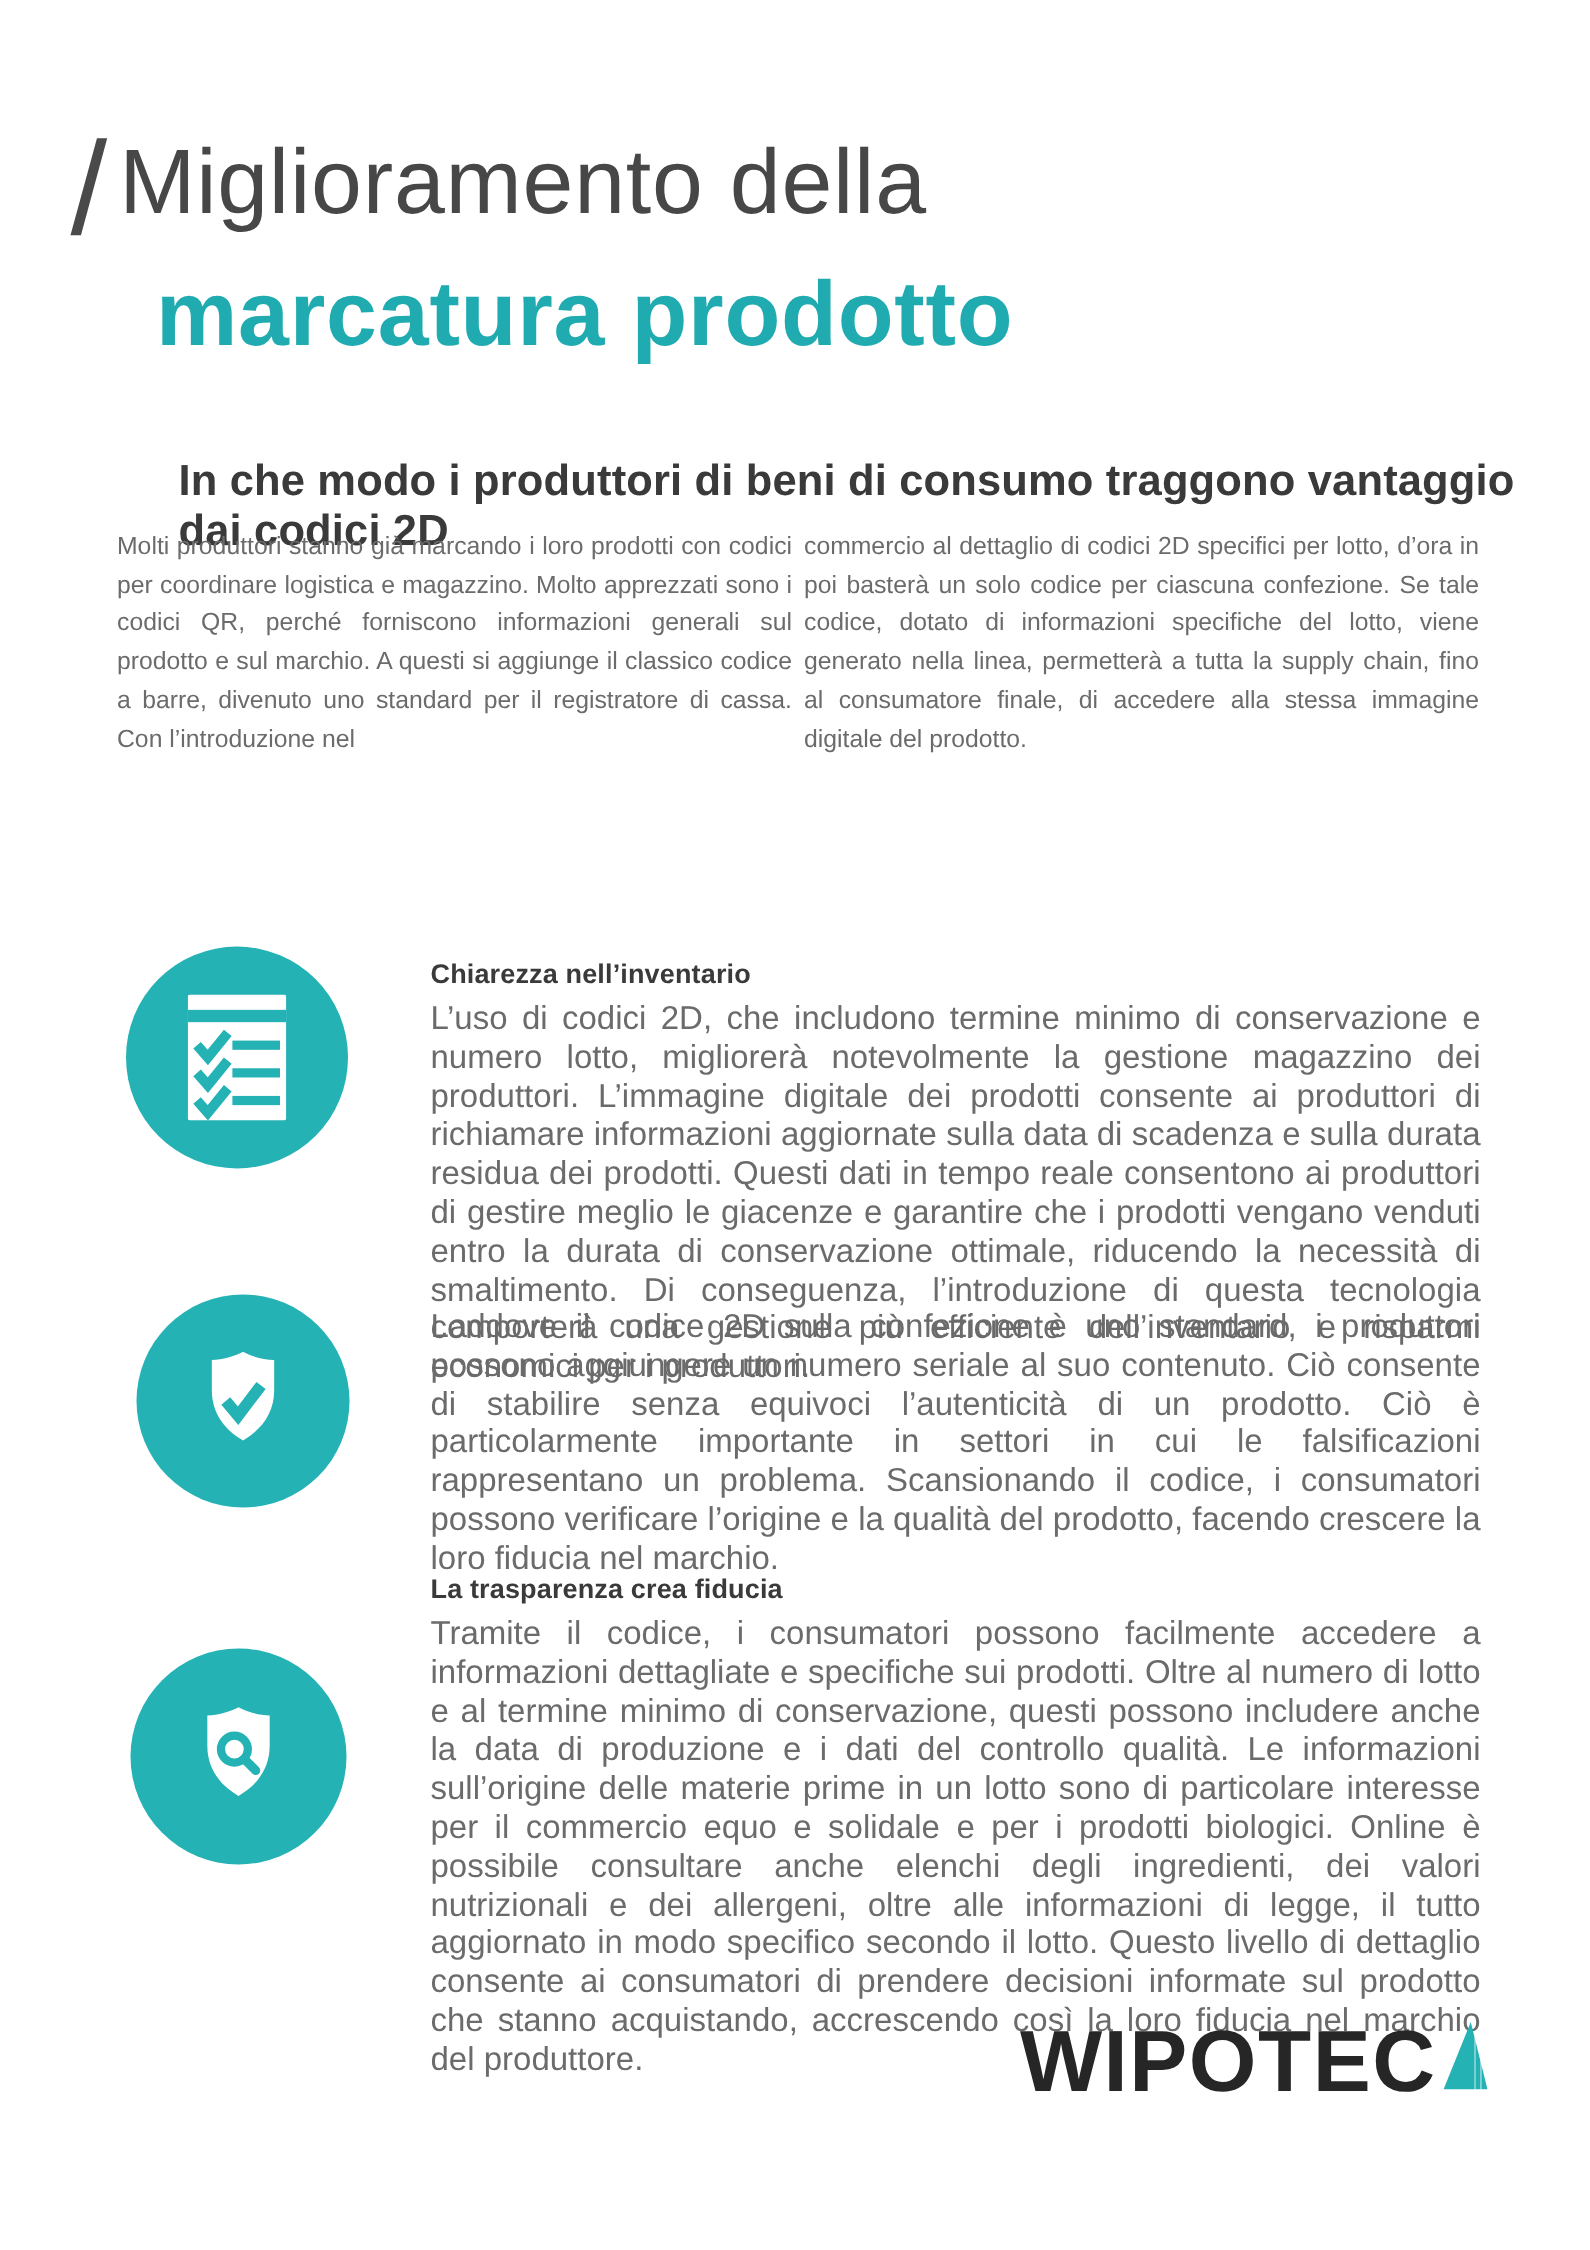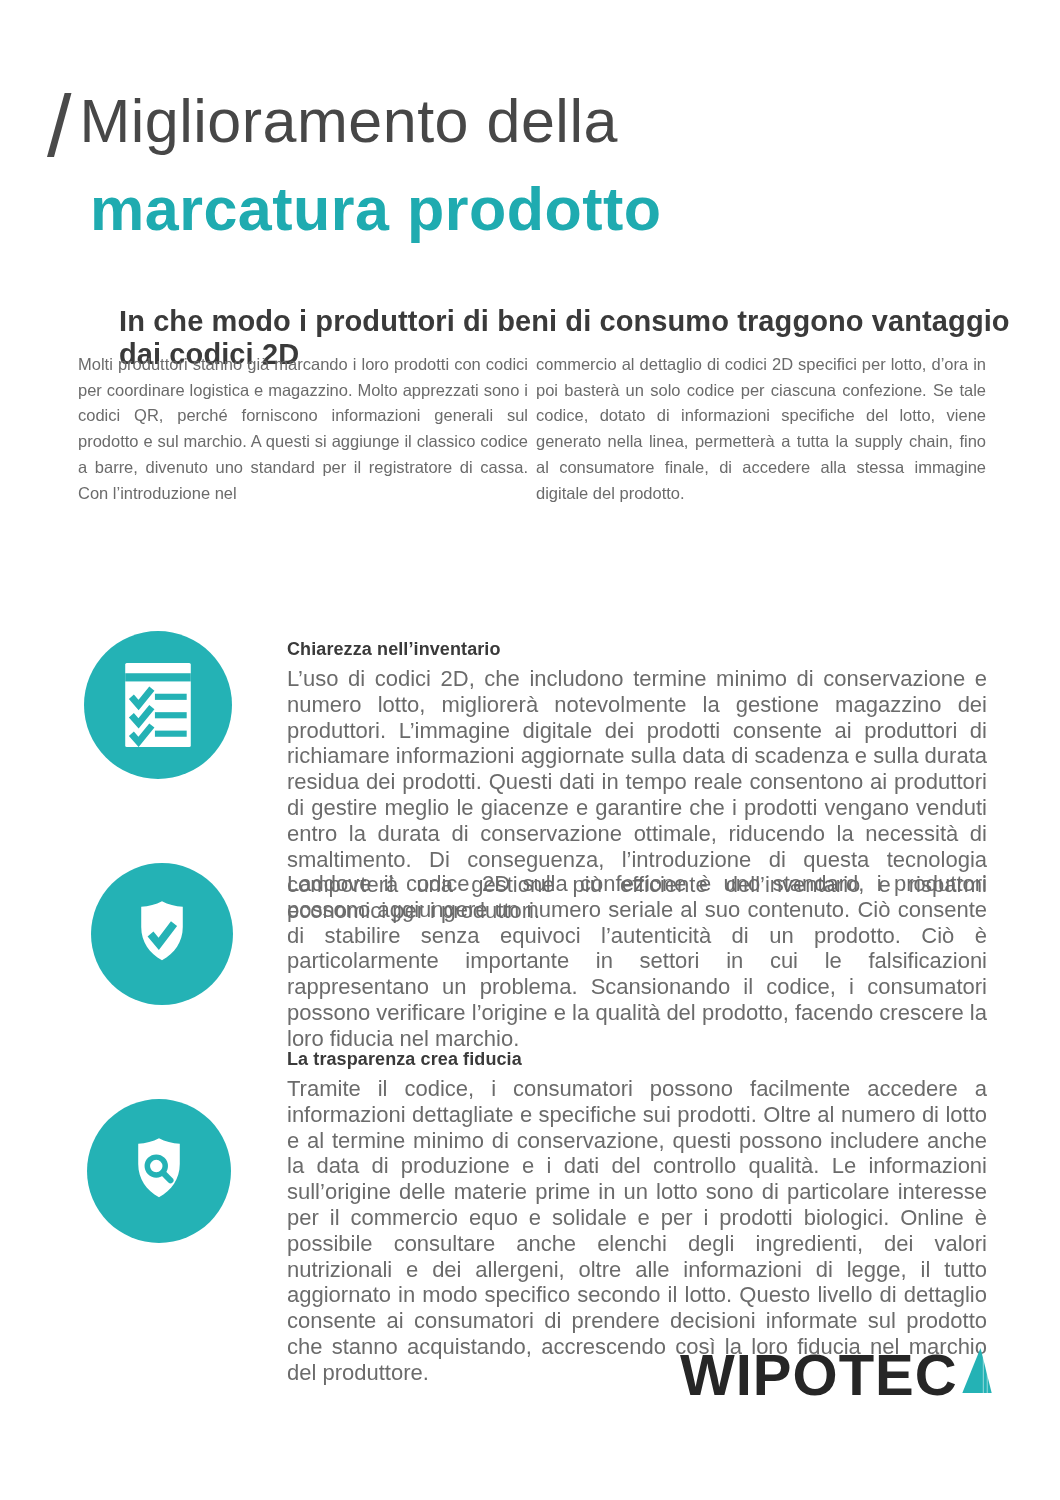--- a/index.html
+++ b/index.html
@@ -26,21 +26,21 @@
   .title-slash{
     font-size:88px;line-height:88px;font-weight:300;
     color:#4a4a4a;margin-right:8px;margin-top:-2px;
   }
   .title-line1{
     font-size:61px;line-height:74px;font-weight:300;
     color:var(--title-gray);letter-spacing:.5px;
   }
   .title-line2{
     font-size:61px;line-height:66px;font-weight:bold;
-    color:var(--title-accent);margin-left:43px;margin-top:6px;
+    color:var(--title-accent);margin-left:57px;margin-top:6px;
     letter-spacing:.5px;
   }
 
   
   .subtitle{
     position:absolute;top:305px;left:90px;width:910px;
     font-size:29px;font-weight:bold;color:var(--heading);
     letter-spacing:.1px;
     margin-left:29px;
   }

